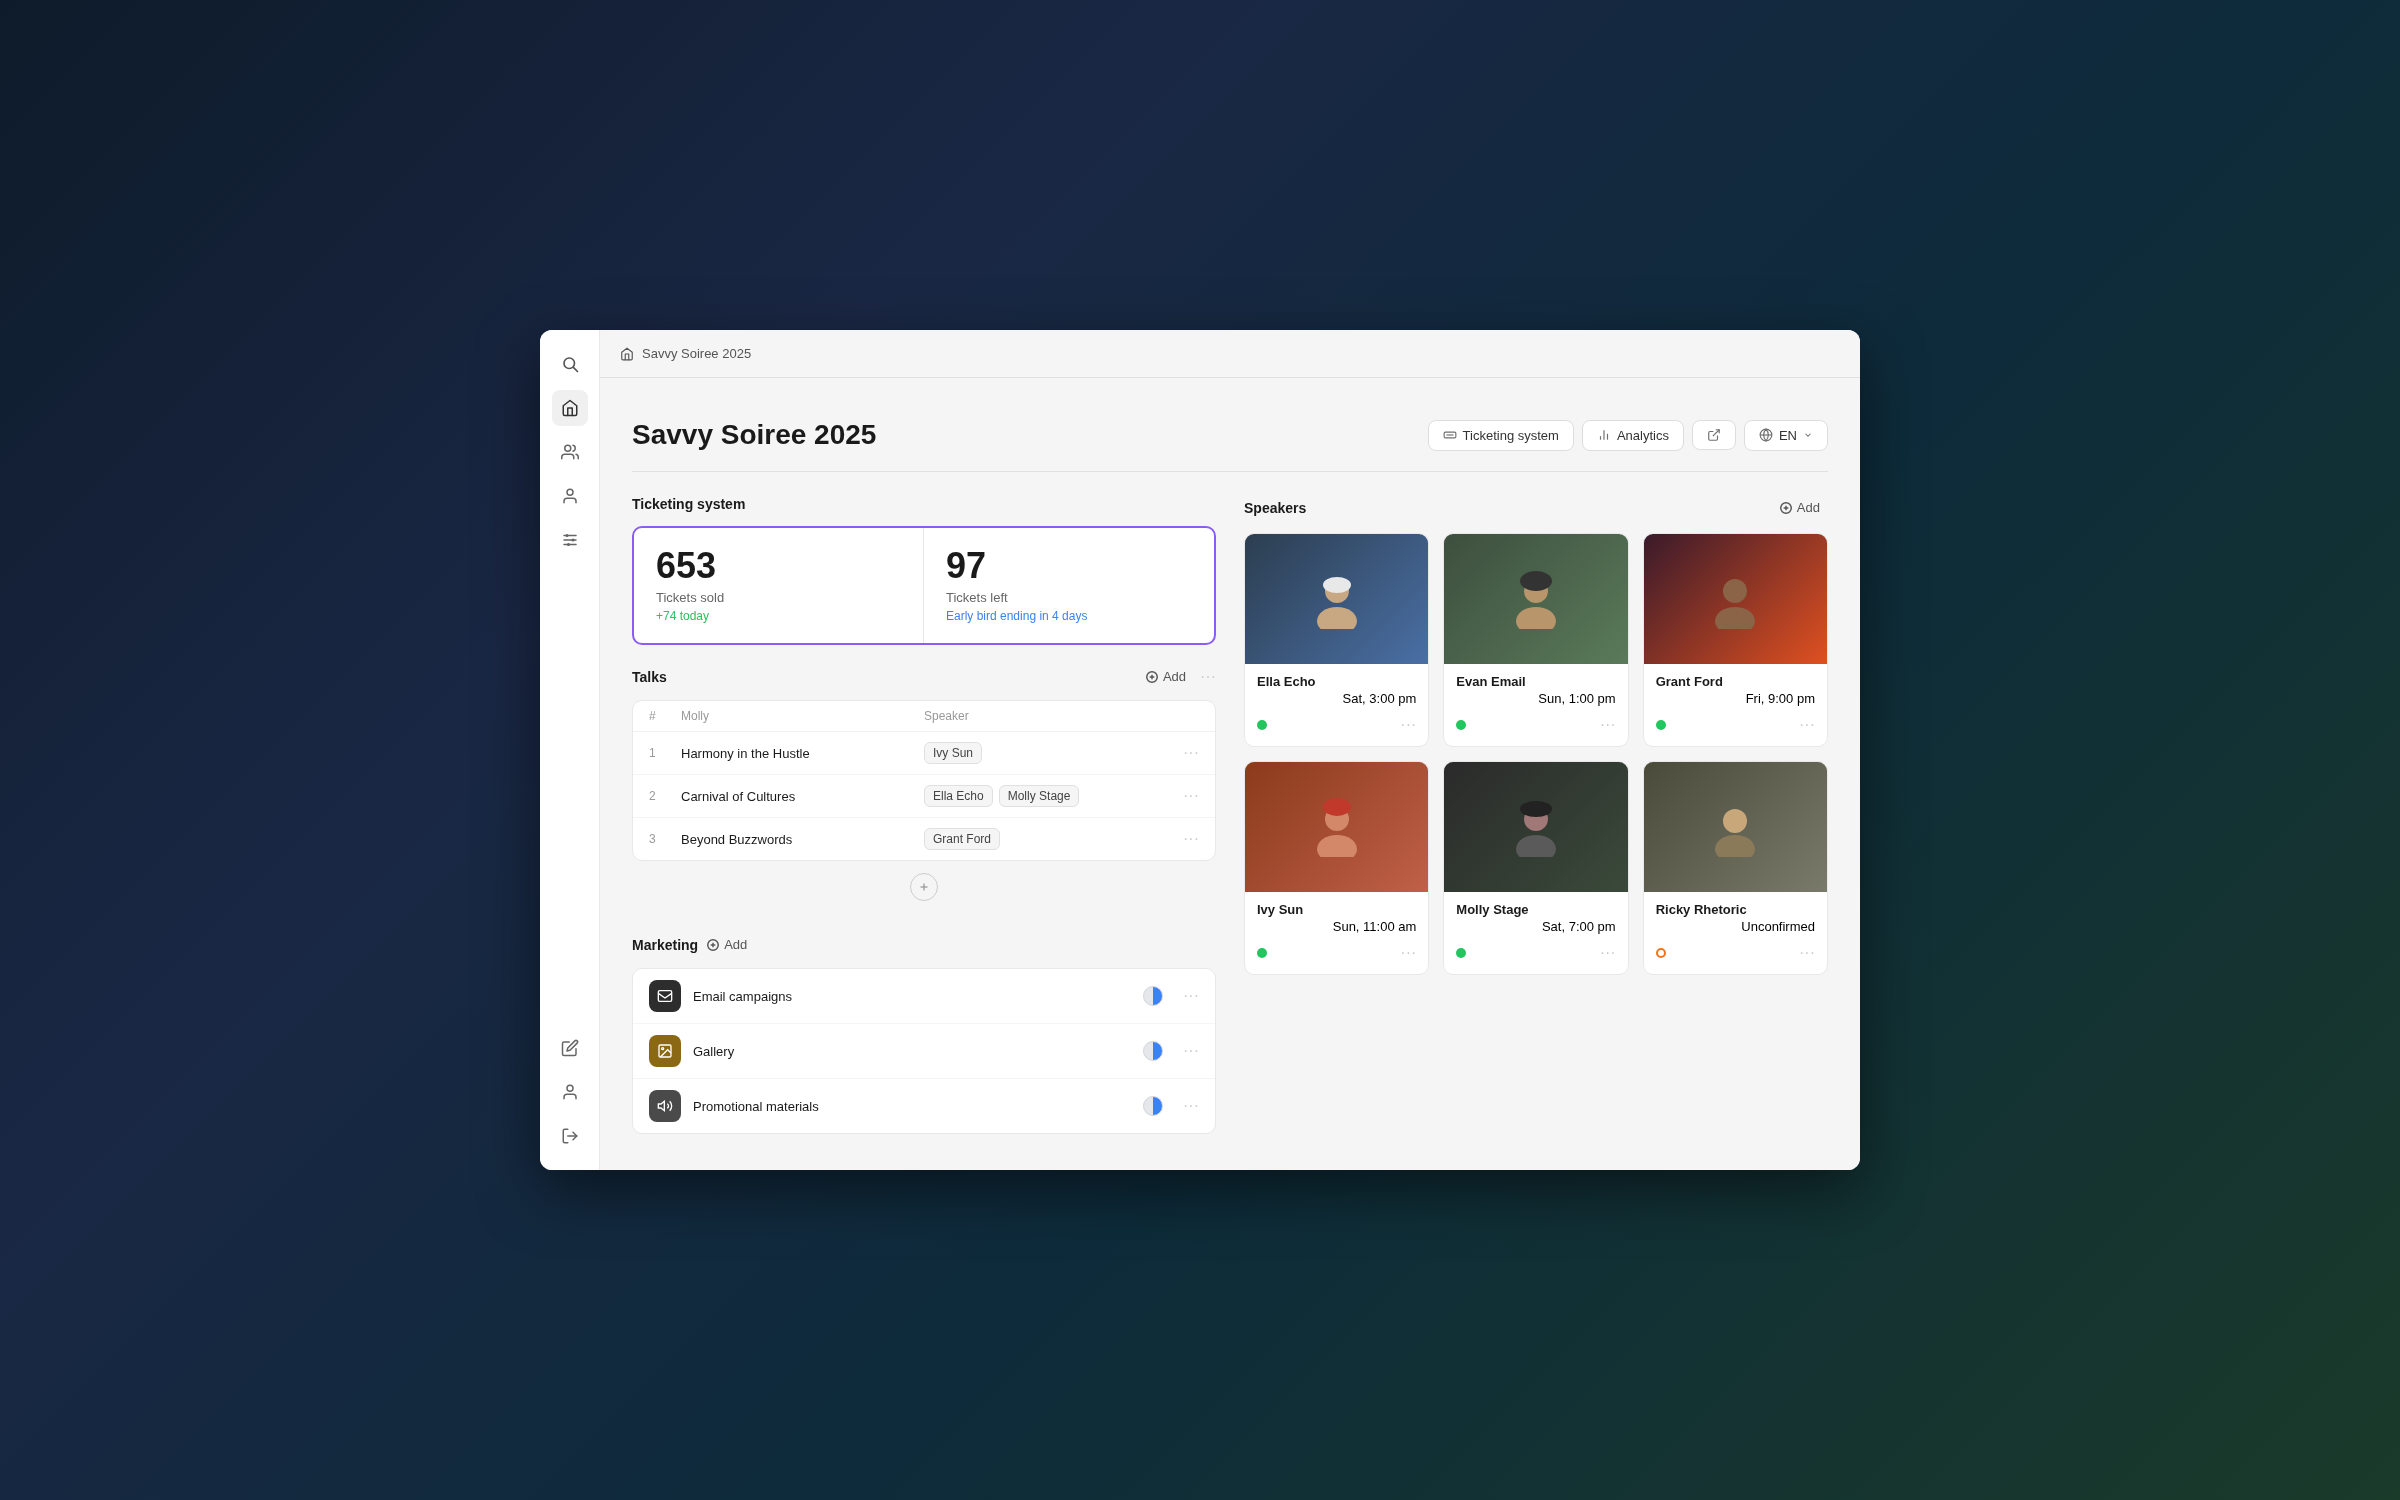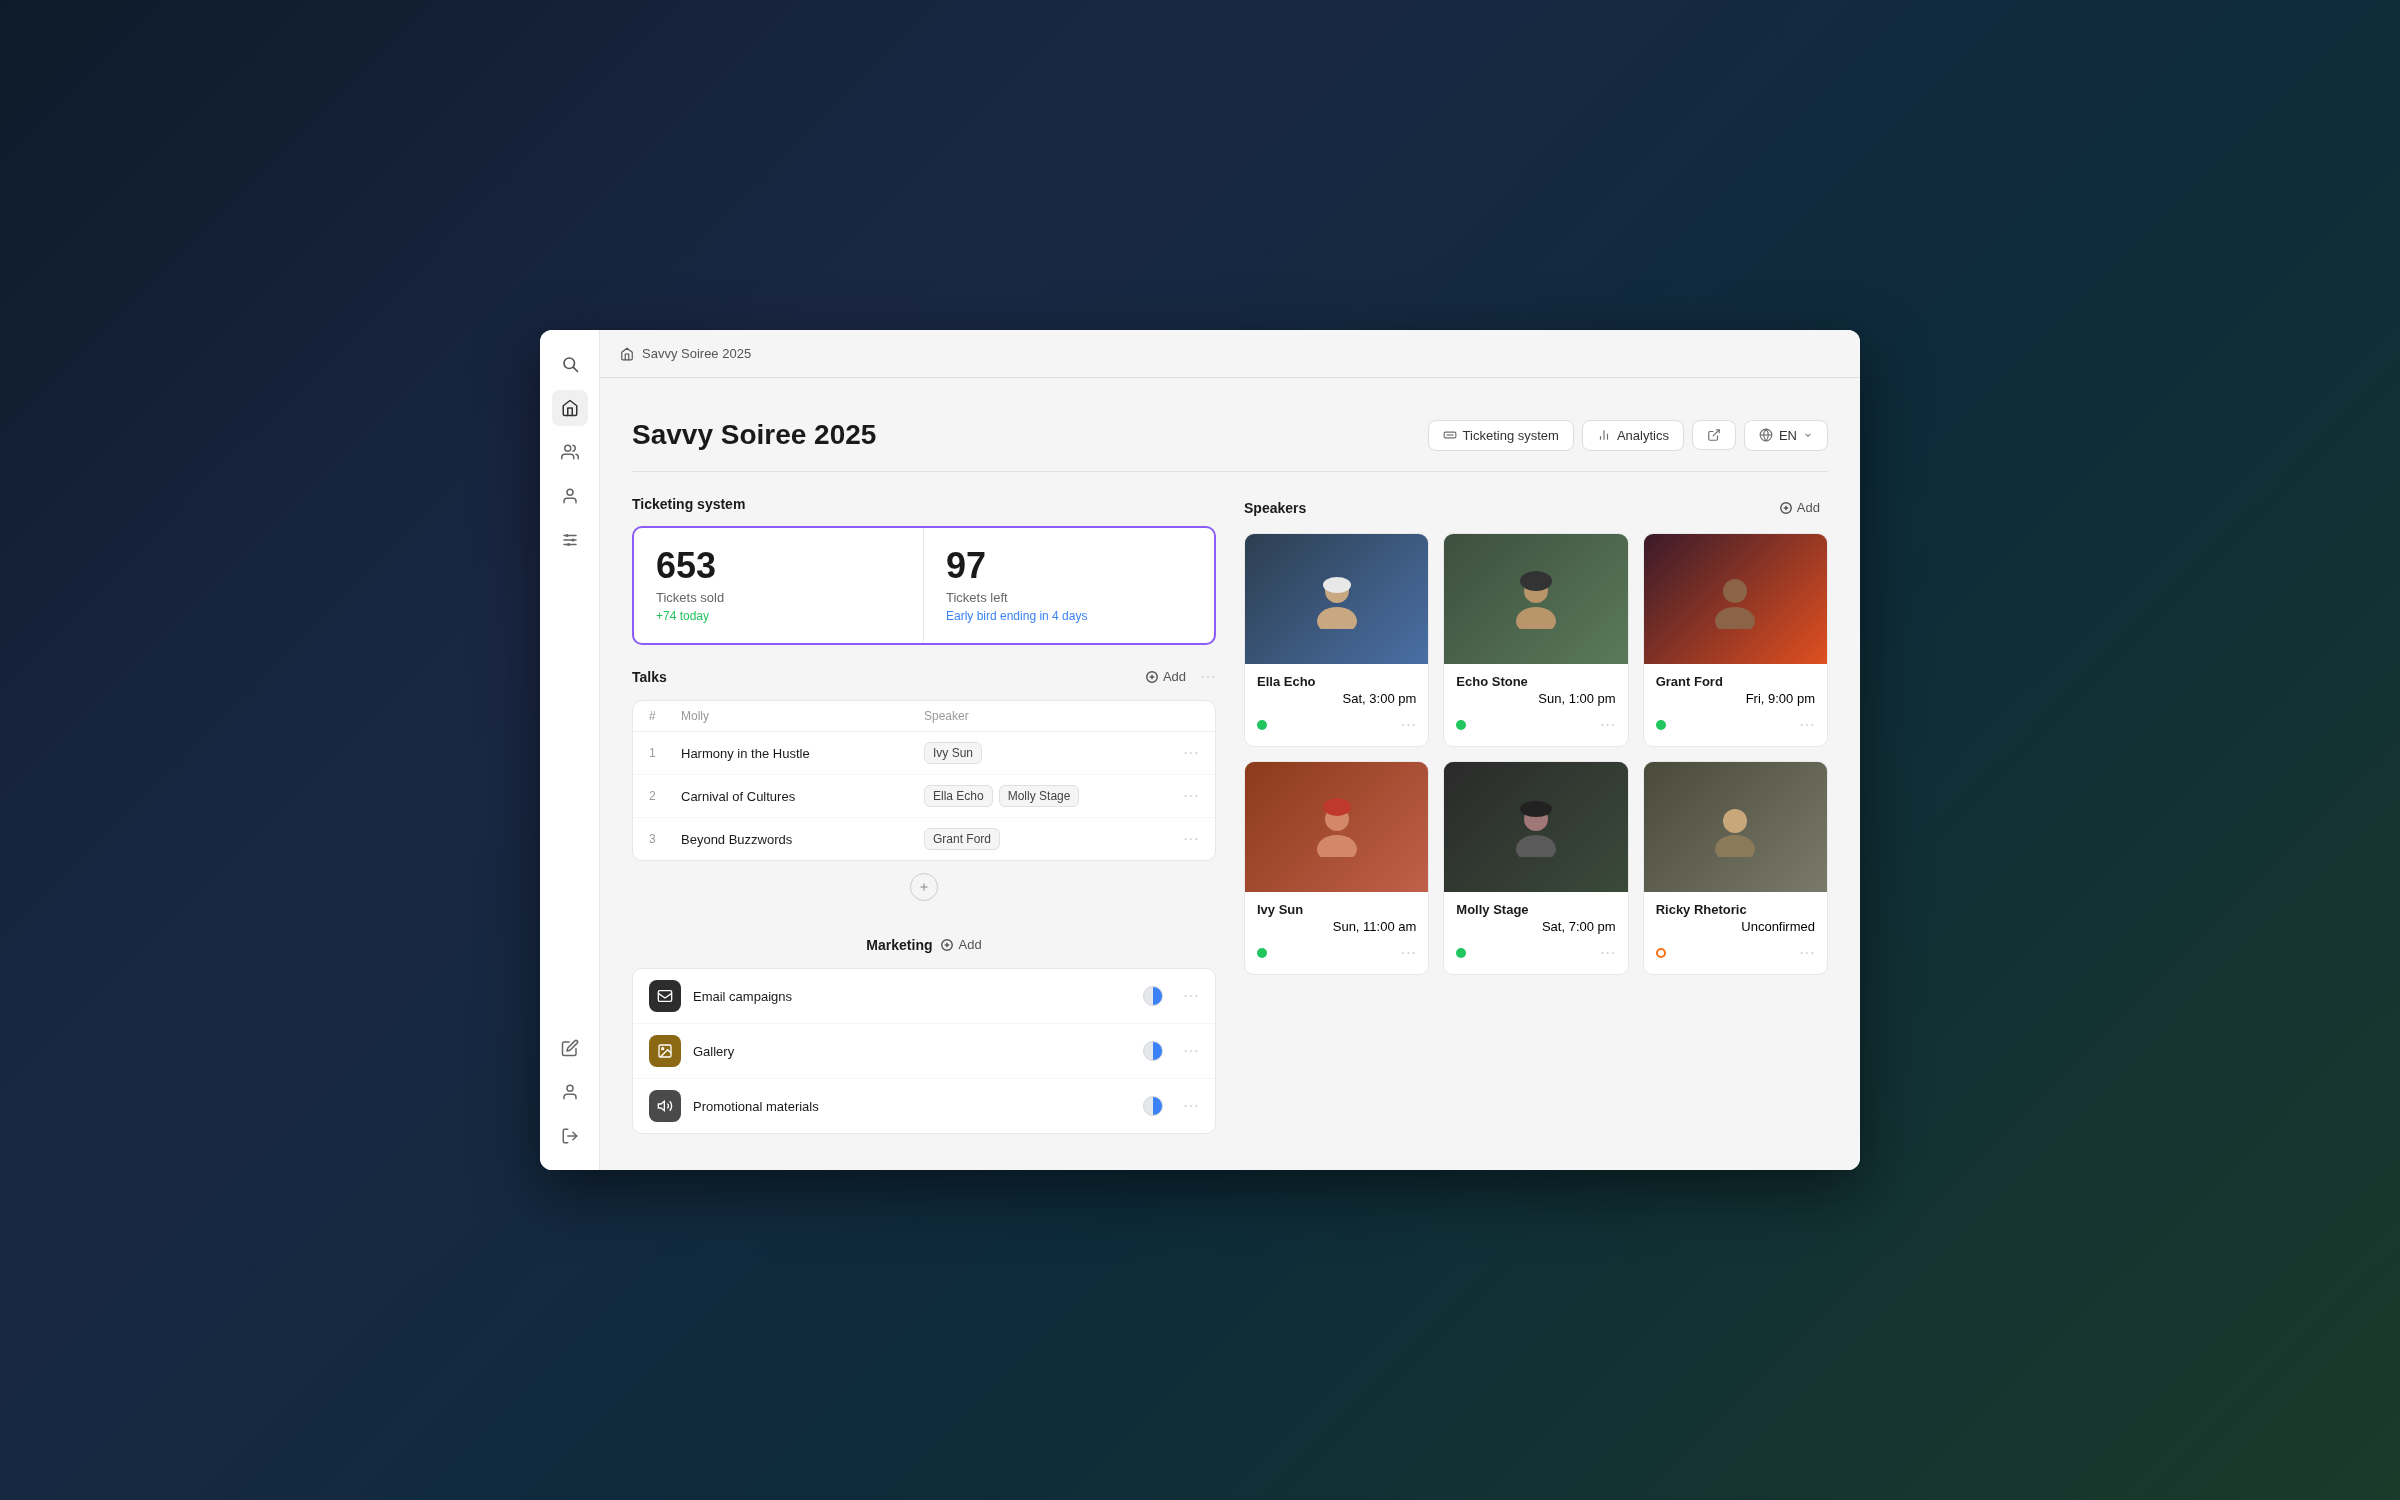--- a/index.html
+++ b/index.html
@@ -225,23 +225,22 @@
       align-items: center;
       justify-content: center;
       color: #999;
       cursor: pointer;
       font-size: 16px;
     }
     
     .marketing-header {
       display: flex;
       align-items: center;
-      justify-content: center;
+      justify-content: flex-start;
       margin-bottom: 12px;
-      margin-left: 8px;
     }
     .marketing-list {
       background: #fff;
       border-radius: 10px;
       border: 1px solid #e8e8e8;
       overflow: hidden;
     }
     .marketing-item {
       display: flex;
       align-items: center;
@@ -610,21 +609,21 @@
 
             <div class="speaker-card">
               <div class="speaker-photo-placeholder" style="background: linear-gradient(135deg, #3d4f3e, #5a7a5a);">
                 <svg width="60" height="60" viewBox="0 0 60 60">
                   <ellipse cx="30" cy="22" rx="12" ry="12" fill="#b8956a"></ellipse>
                   <ellipse cx="30" cy="52" rx="20" ry="14" fill="#b8956a"></ellipse>
                   <ellipse cx="30" cy="12" rx="16" ry="10" fill="#333"></ellipse>
                 </svg>
               </div>
               <div class="speaker-info">
-                <div class="speaker-name">Echo Stone</div>
+                <div class="speaker-name">Evan Email</div>
                 <div class="speaker-date">Sun, 1:00 pm</div>
                 <div class="speaker-footer">
                   <div class="status-dot green"></div>
                   <span class="more-icon">···</span>
                 </div>
               </div>
             </div>
 
             <div class="speaker-card">
               <div class="speaker-photo-placeholder" style="background: linear-gradient(135deg, #3a1a2a, #e05020);">

